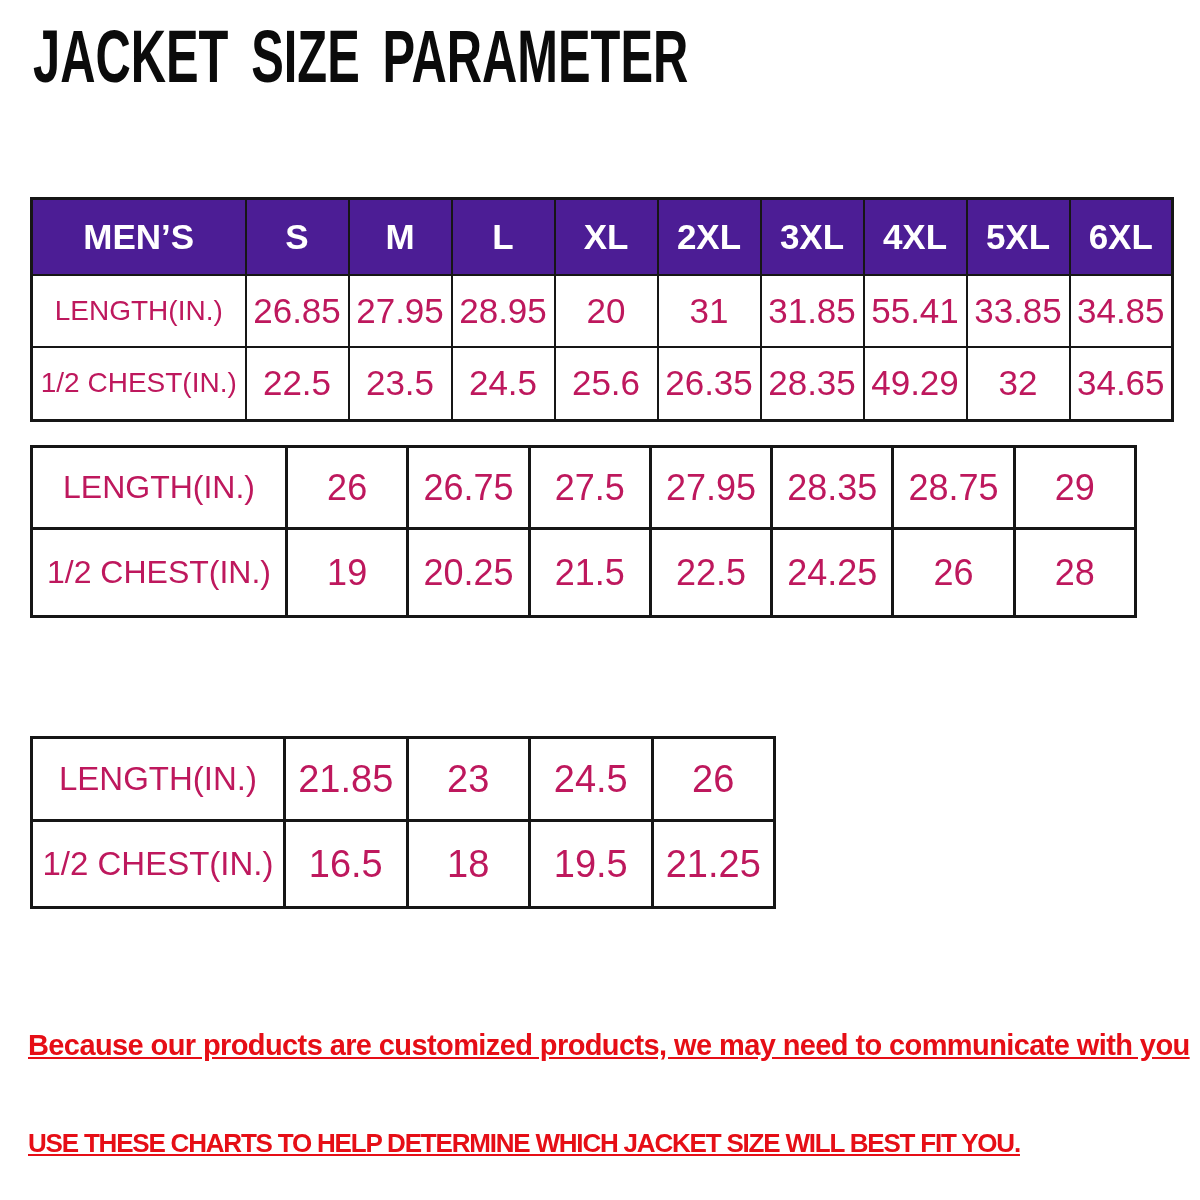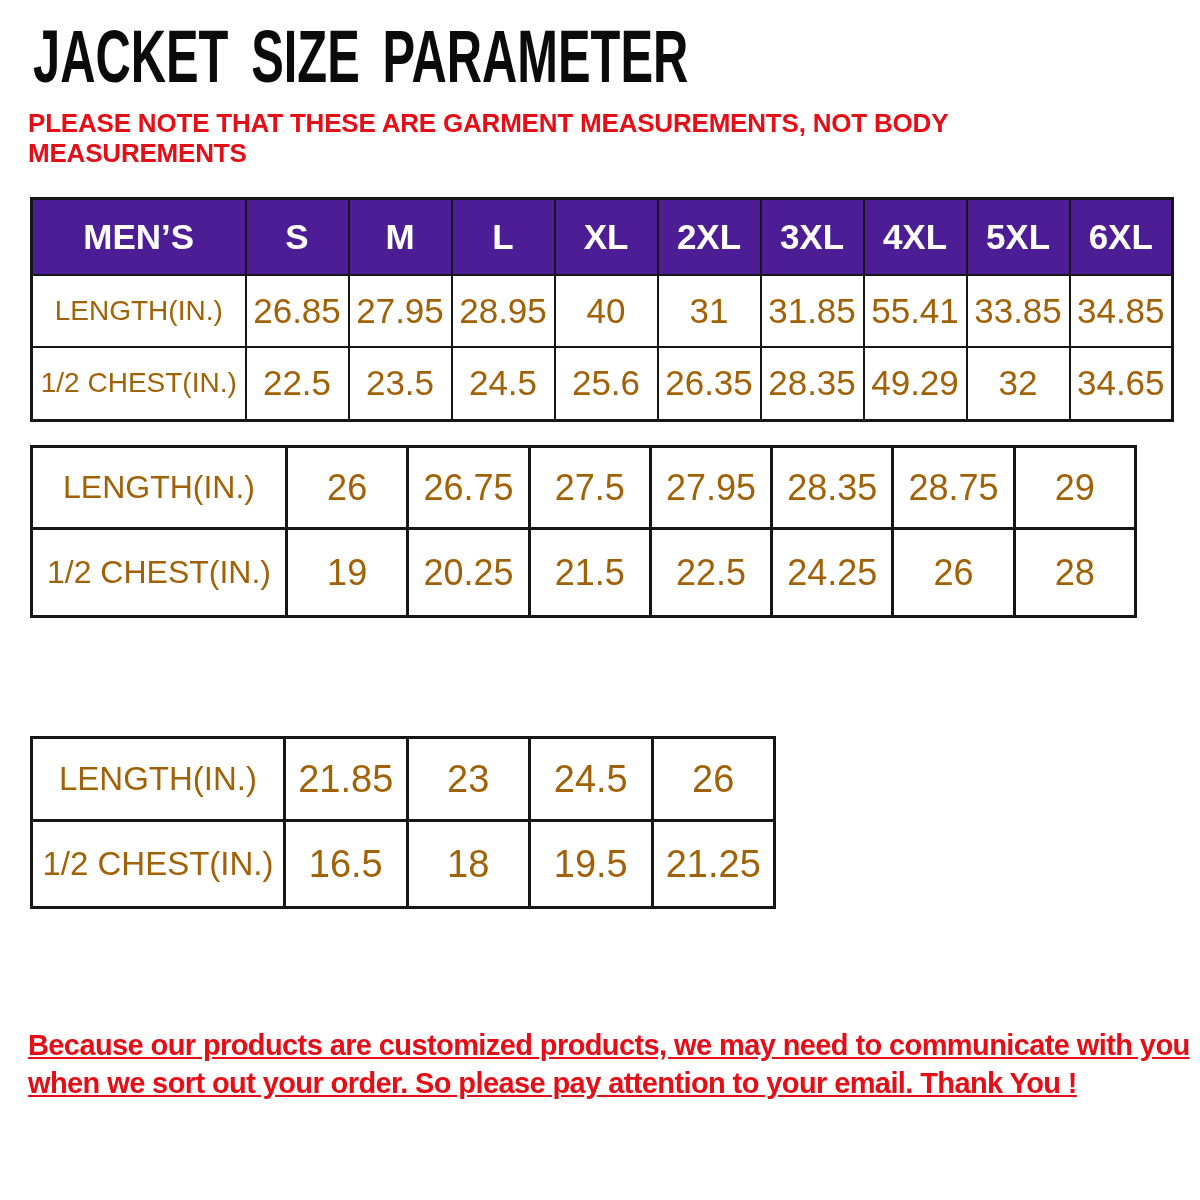--- a/index.html
+++ b/index.html
@@ -23,21 +23,21 @@
   
   .size-table{
     position:absolute;border-collapse:collapse;table-layout:fixed;
     background:#fff;border:3px solid #161616;
   }
   .size-table th,.size-table td{
     border:2px solid #161616;text-align:center;vertical-align:middle;padding:0;
     white-space:nowrap;overflow:hidden;
   }
   .size-table th{background:#4c1d95;color:#ffffff;font-weight:bold;}
-  .size-table td{color:#a16207;}
+  .size-table td{color:#be185d;}
 
   #mens{left:30px;top:197px;width:1144px;}
   #mens .hdr{height:76px;} #mens .r0{height:72px;} #mens .r1{height:74px;}
   #mens th{font-size:35px;}
   #mens td{font-size:35px;}
   #mens td.lbl{font-size:28px;}
 
   #womens{left:30px;top:445px;width:1107px;}
   #womens th,#womens td{border-width:3px;}
   #womens .hdr{height:90px;} #womens .r0{height:82px;} #womens .r1{height:88px;}
@@ -61,24 +61,20 @@
   .f2{top:1064px;font-size:29px;line-height:38px;letter-spacing:-0.6px;}
   .f3{top:1128px;font-size:26px;line-height:30px;letter-spacing:-1.2px;}
 </style>
 </head>
 <body>
 
 <div class="canvas">
 
   <h1 class="title">JACKET SIZE PARAMETER</h1>
 
-  <div class="note">
-    <div>PLEASE NOTE THAT THESE ARE GARMENT MEASUREMENTS, NOT BODY</div>
-    <div>MEASUREMENTS</div>
-  </div>
 
   <table id="mens" class="size-table">
     <colgroup>
         <col style="width:214px">
         <col>
         <col>
         <col>
         <col>
         <col>
         <col>
@@ -97,21 +93,21 @@
       <th>3XL</th>
       <th>4XL</th>
       <th>5XL</th>
       <th>6XL</th>
     </tr>
     <tr class="r0">
       <td class="lbl">LENGTH(IN.)</td>
       <td>26.85</td>
       <td>27.95</td>
       <td>28.95</td>
-      <td>40</td>
+      <td>20</td>
       <td>31</td>
       <td>31.85</td>
       <td>55.41</td>
       <td>33.85</td>
       <td>34.85</td>
     </tr>
     <tr class="r1">
       <td class="lbl">1/2 CHEST(IN.)</td>
       <td>22.5</td>
       <td>23.5</td>
@@ -181,15 +177,15 @@
       <td class="lbl">1/2 CHEST(IN.)</td>
       <td>16.5</td>
       <td>18</td>
       <td>19.5</td>
       <td>21.25</td>
     </tr>
   </tbody>
     </table>
 
   <div class="footer-line f1">Because our products are customized products, we may need to communicate with you</div>
-  <div class="footer-line f2">when we sort out your order. So please pay attention to your email. Thank You !</div>
+  <div class="footer-line f3">USE THESE CHARTS TO HELP DETERMINE WHICH JACKET SIZE WILL BEST FIT YOU.</div>
 
 </div>
 
 </body></html>

